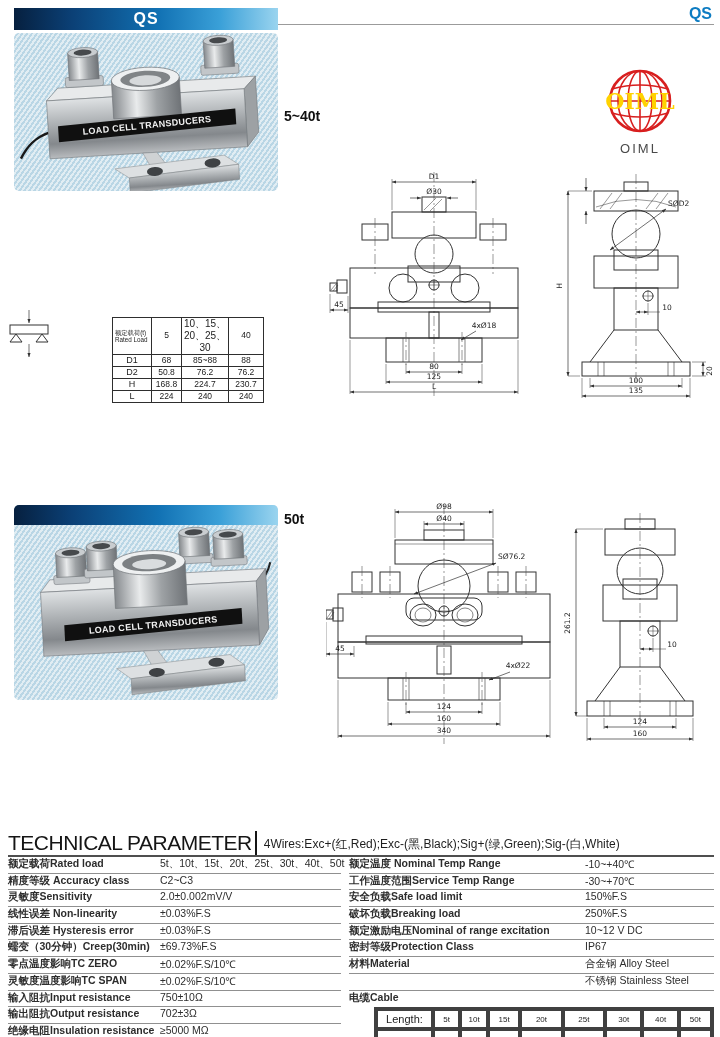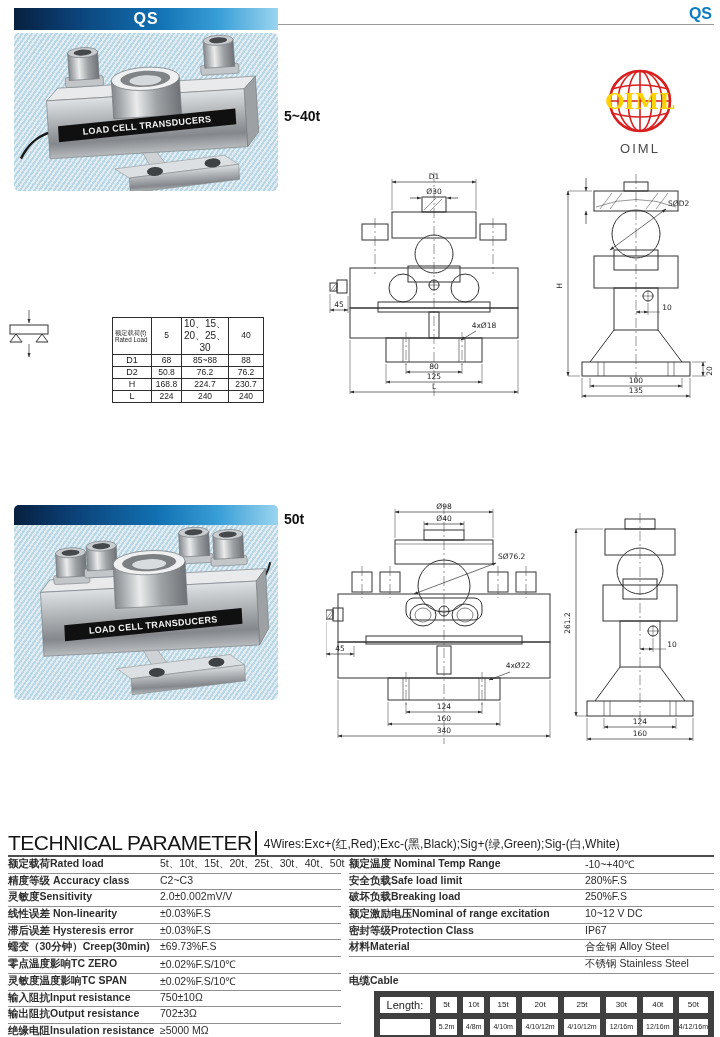--- a/index.html
+++ b/index.html
@@ -57,21 +57,21 @@
   #ptable{position:absolute;left:8px;top:855px;width:706px;display:flex;gap:8px;border-top:2px solid #4f4f4f;}
   .pcol-l{width:333px;}
   .pcol-r{width:365px;}
   .prow{display:flex;align-items:flex-start;height:15.7px;border-bottom:1px solid #909090;
         font-size:10.5px;color:#2d2d2d;white-space:nowrap;overflow:visible;}
   .prow .lbl{flex:0 0 auto;min-width:152px;font-weight:bold;}
   .pcol-r .prow .lbl{min-width:236px;}
   .prow.nb{border-bottom:none;}
 
   #cabletbl{border-collapse:collapse;table-layout:fixed;margin-left:25px;margin-top:1px;}
-  #cabletbl td{border:6px solid #404040;text-align:center;padding:0;height:16px;color:#222;}
+  #cabletbl td{border:4px solid #404040;text-align:center;padding:0;height:16px;color:#222;}
   #cabletbl td.len{font-size:11px;}
   #cabletbl td.cap{font-size:8px;margin-left:36px;}
   #cabletbl td.val{font-size:7px;}
 </style>
 </head>
 <body>
 
 <div id="page">
 
   <div id="bar-left" class="gbar">
@@ -511,22 +511,26 @@
           <span class="lbl">绝缘电阻Insulation resistance</span>
           <span class="val">≥5000 MΩ</span>
         </div>
     </div>
     <div class="pcol-r">
       <div class="prow">
           <span class="lbl">额定温度 Nominal Temp Range</span>
           <span class="val">-10~+40℃</span>
         </div>
       <div class="prow">
+          <span class="lbl">工作温度范围Service Temp Range</span>
+          <span class="val">-30~+70℃</span>
+        </div>
+      <div class="prow">
           <span class="lbl">安全负载Safe load limit</span>
-          <span class="val">280%F.S</span>
+          <span class="val">150%F.S</span>
         </div>
       <div class="prow">
           <span class="lbl">破坏负载Breaking load</span>
           <span class="val">250%F.S</span>
         </div>
       <div class="prow">
           <span class="lbl">额定激励电压Nominal of range excitation</span>
           <span class="val">10~12 V DC</span>
         </div>
       <div class="prow">

